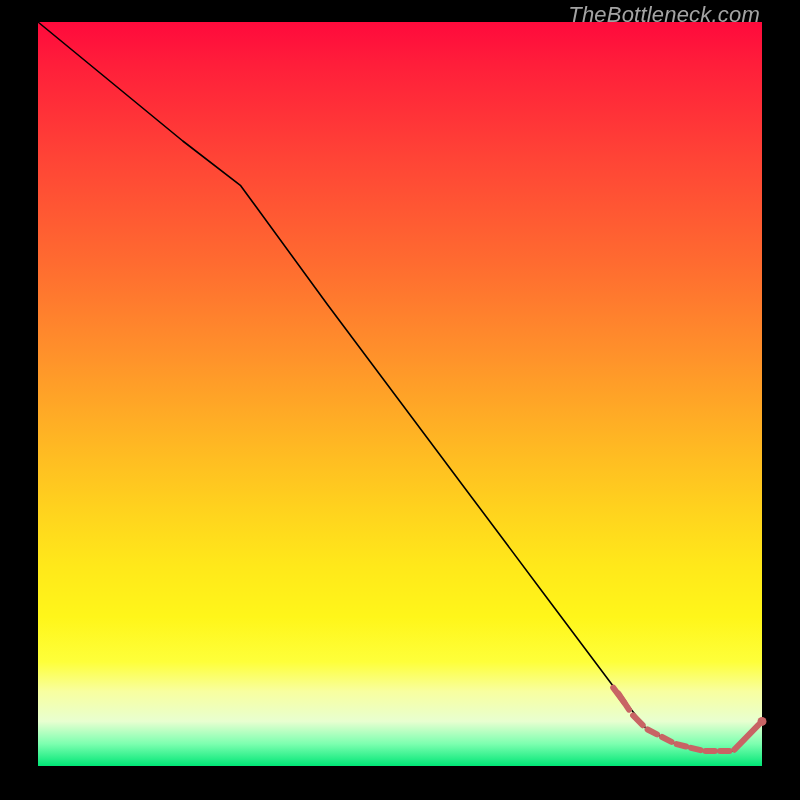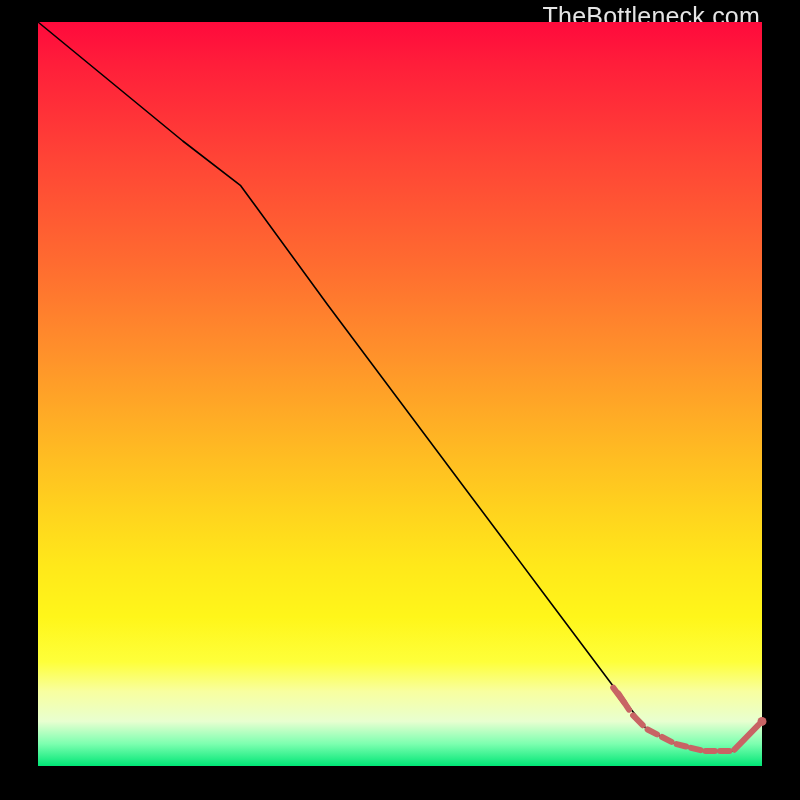--- a/index.html
+++ b/index.html
@@ -39,25 +39,26 @@
       #f8ffa0 90%,
       #e8ffd0 94%,
       #7dffb0 97%,
       #00e676 100%
     );
   }
   .watermark {
     position: absolute;
     top: 2px;
     right: 40px;
-    color: #e5e5e5;
-    font-size: 25px;
+    color: #a3a3a3;
+    font-size: 22px;
     font-weight: 500;
     letter-spacing: 0.2px;
     user-select: none;
+    font-style: italic;
   }
   svg.overlay {
     position: absolute;
     left: 0;
     top: 0;
     width: 724px;
     height: 744px;
     overflow: visible;
   }
   .mainline {

